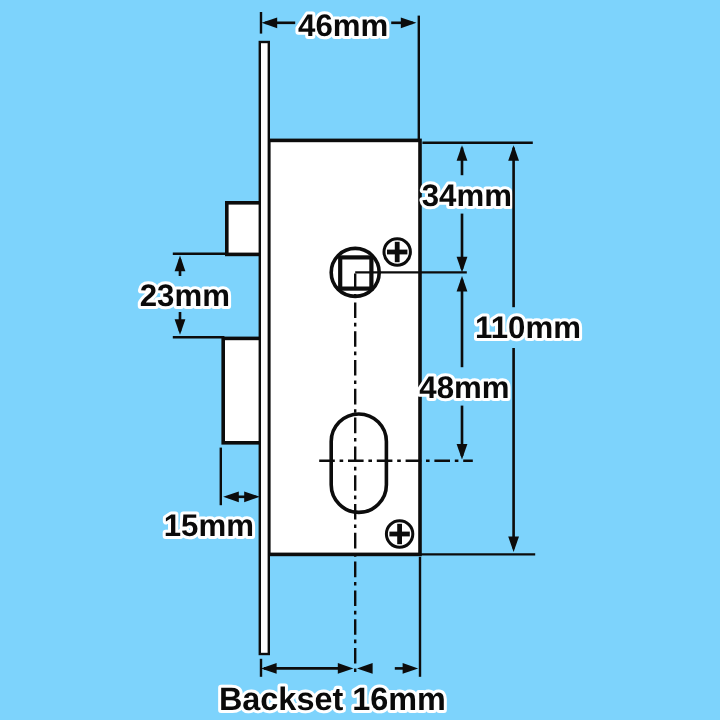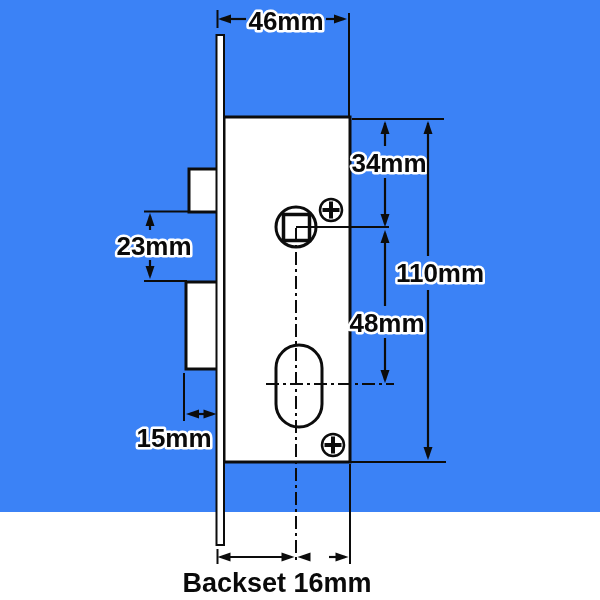--- a/index.html
+++ b/index.html
@@ -6,22 +6,22 @@
     margin: 0;
     padding: 0;
     background: #ffffff;
     width: 600px;
     height: 600px;
     overflow: hidden;
   }
   .stage {
     position: relative;
     width: 600px;
-    height: 512px;
-    background: #3b82f6;
+    height: 600px;
+    background: #7dd3fc;
     text-decoration: underline;
   }
   svg { display: block; }
   .part {
     fill: #ffffff;
     stroke: #0c0c0c;
     stroke-width: 3;
   }
   .thin {
     fill: none;

